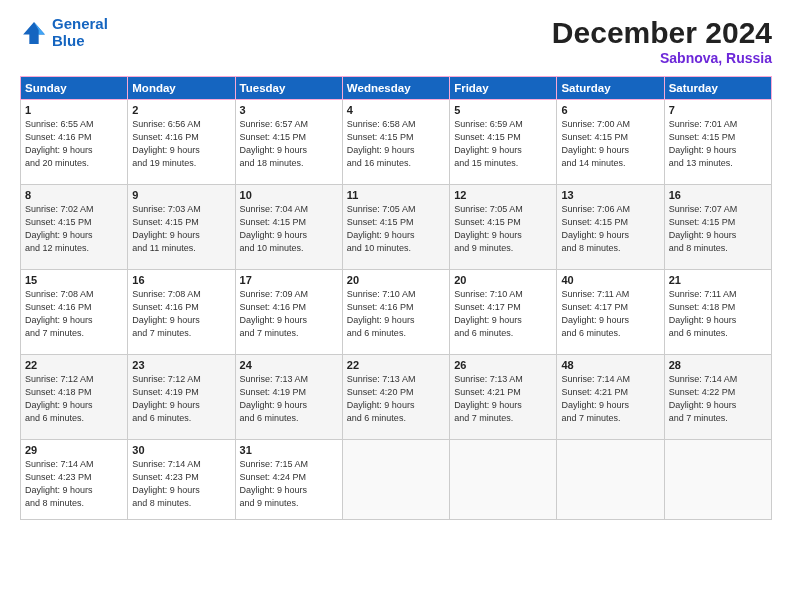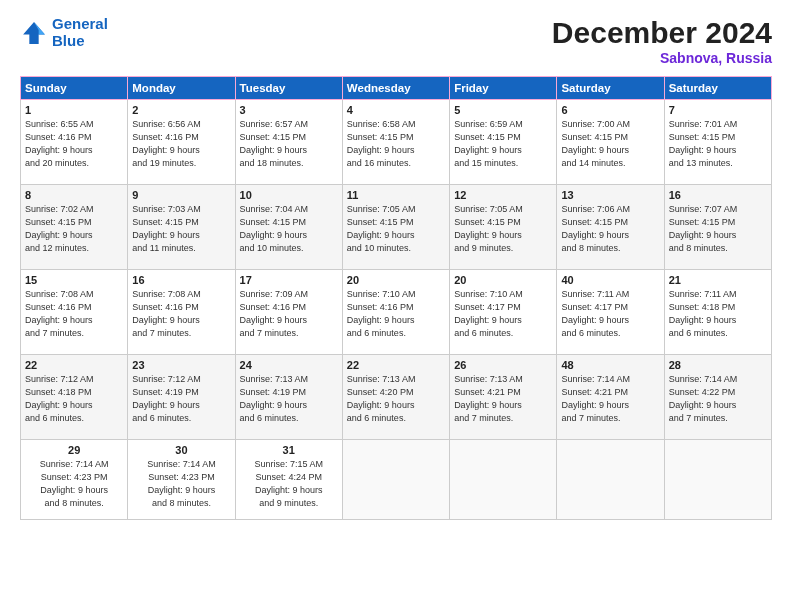--- a/index.html
+++ b/index.html
@@ -92,21 +92,20 @@
       color: #333;
     }
     .empty-cell {
       background: #f9f9f9 !important;
     }
     .week-row td {
       height: 85px;
     }
     .last-row td {
       height: 80px;
-      text-align: center;
     }
   </style>
 </head>
 <body>
 
 <div class="page">
   <div class="header">
     <div class="logo">
       <svg class="logo-icon" viewBox="0 0 36 36">
         <polygon points="18,4 32,20 24,20 24,32 12,32 12,20 4,20" fill="#1565c0"></polygon>

